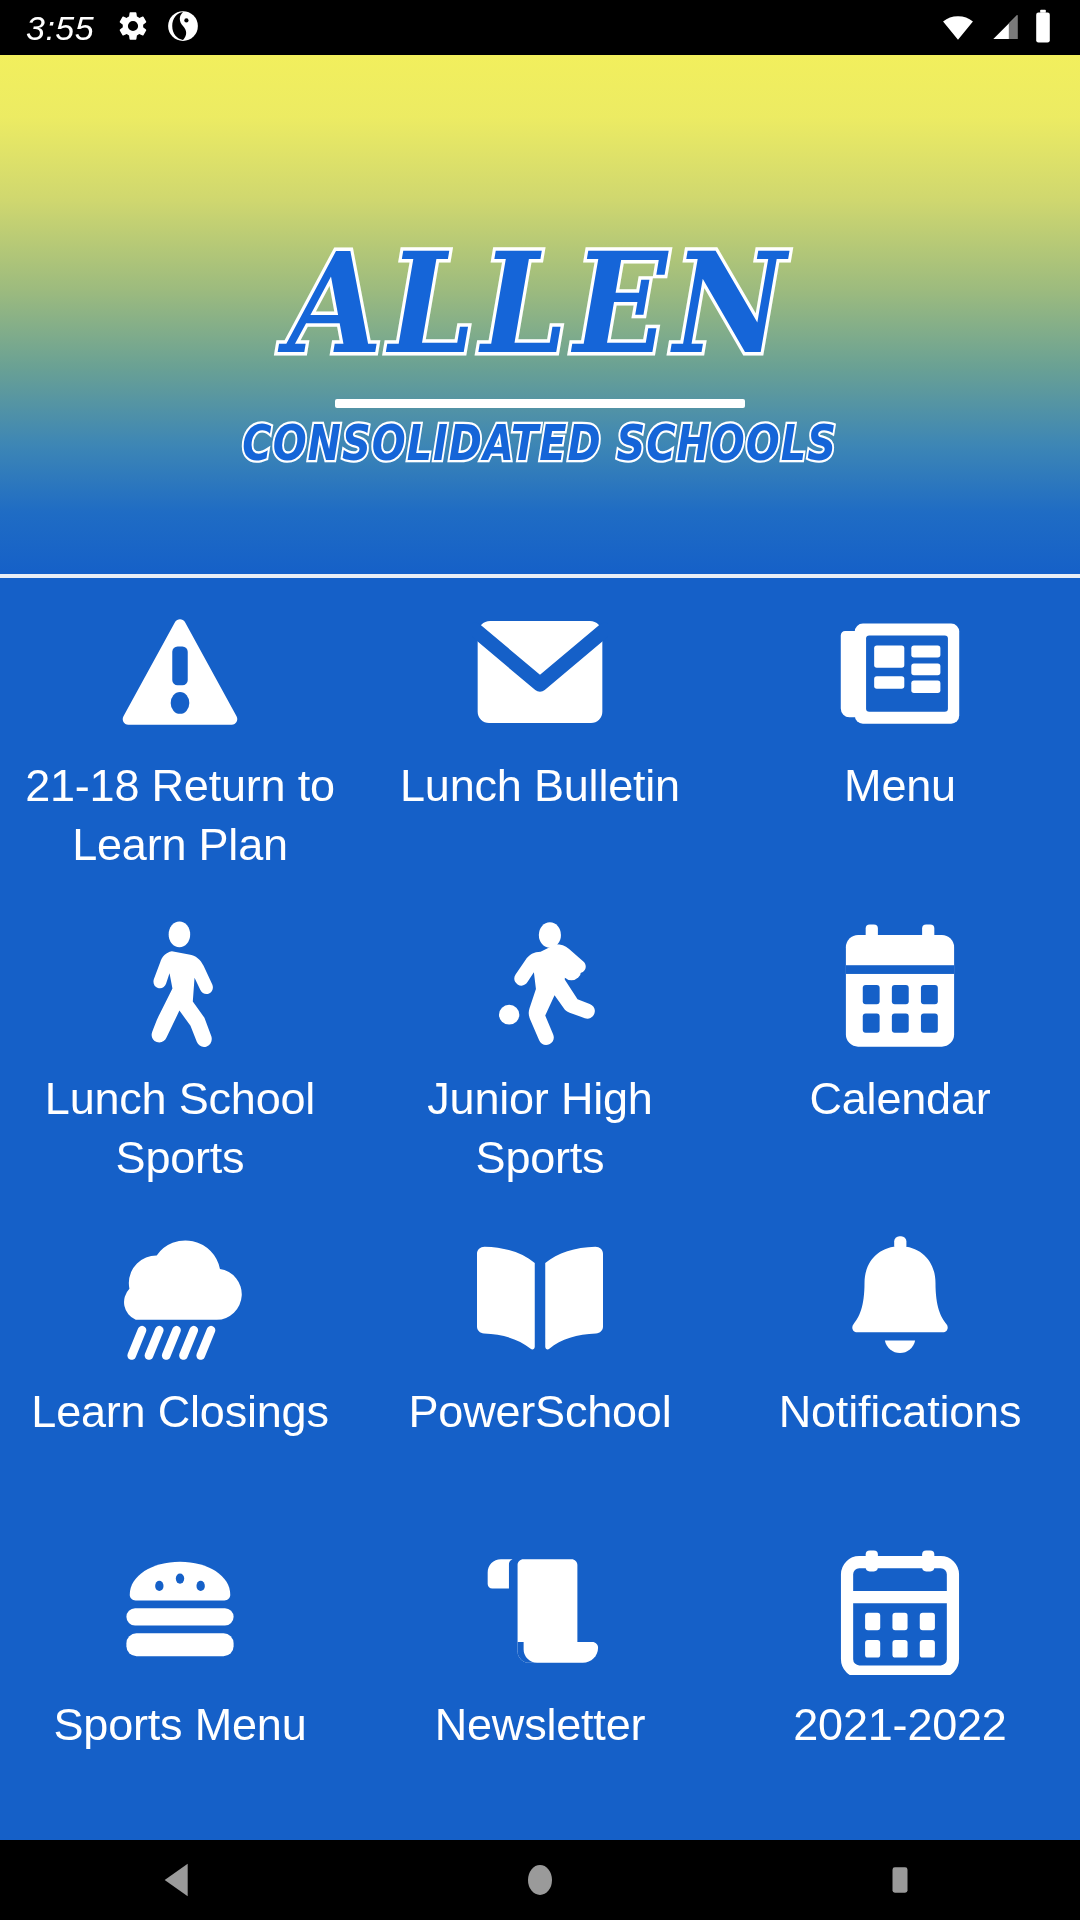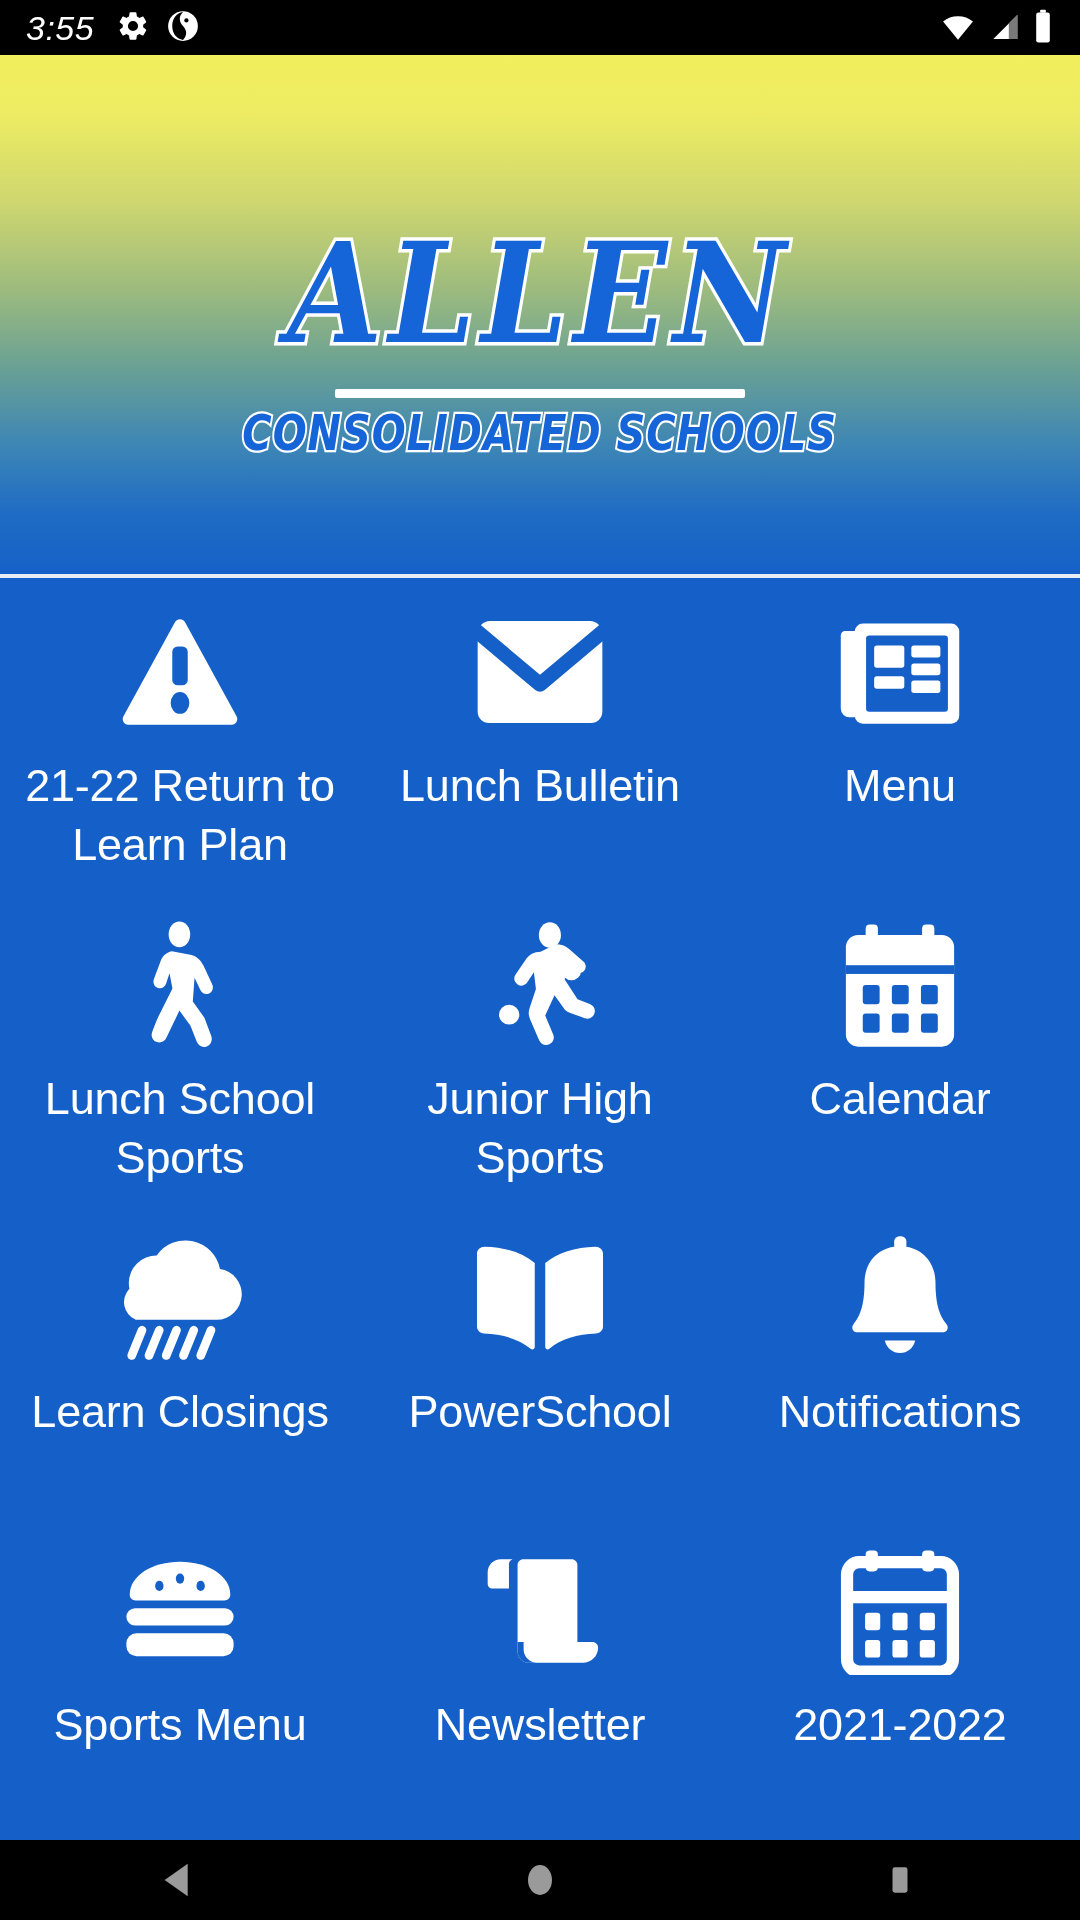--- a/index.html
+++ b/index.html
@@ -25,21 +25,21 @@
   
   .header {
     position:absolute; top:55px; left:0; width:1080px; height:520px;
     background:linear-gradient(180deg,
        #f2ef5d 0%, #eceb63 12%, #cfd76f 28%,
        #9dbb7e 45%, #6aa194 60%, #3d86b5 75%,
        #1f6cc4 88%, #1560c8 100%);
     overflow:hidden;
   }
   .logo-wrap {
-    position:absolute; left:0; right:0; top:168px;
+    position:absolute; left:0; right:0; top:178px;
     display:flex; flex-direction:column; align-items:center;
   }
   .logo-main {
     font-family:"DejaVu Serif", serif;
     font-size:118px; font-weight:700; font-style:italic;
     letter-spacing:6px;
     color:#1565d8;
     -webkit-text-stroke:6px #ffffff;
     paint-order:stroke fill;
     line-height:1.02;
@@ -158,21 +158,21 @@
 
   <div class="grid" id="grid">
       <div class="tile">
         <div class="tile-icon">
           <svg width="138" height="128" viewBox="0 0 24 24" fill="#ffffff">
       <path d="M12.9 2.6a1.05 1.05 0 0 0-1.8 0L1.4 20.3c-.4.7.1 1.6.9 1.6h19.4c.8 0 1.3-.9.9-1.6z"></path>
       <rect x="10.55" y="7.2" width="2.9" height="7.3" rx="1.0" fill="#1560c8"></rect>
       <ellipse cx="12" cy="17.8" rx="1.75" ry="2.05" fill="#1560c8"></ellipse>
     </svg>
         </div>
-        <div class="tile-label">21-22 Return to Learn Plan</div>
+        <div class="tile-label">21-18 Return to Learn Plan</div>
       </div>
       <div class="tile">
         <div class="tile-icon">
           <svg width="136" height="116" viewBox="0 0 24 20" fill="#ffffff">
       <path d="M3.2 1h17.6A2.2 2.2 0 0 1 23 3.2V17a2 2 0 0 1-2 2H3a2 2 0 0 1-2-2V3.2A2.2 2.2 0 0 1 3.2 1z"></path>
       <path d="M.6 2.6 12 12.2 23.4 2.6" fill="none" stroke="#1560c8" stroke-width="2.6" stroke-linecap="round" stroke-linejoin="round"></path>
     </svg>
         </div>
         <div class="tile-label">Lunch Bulletin</div>
       </div>

